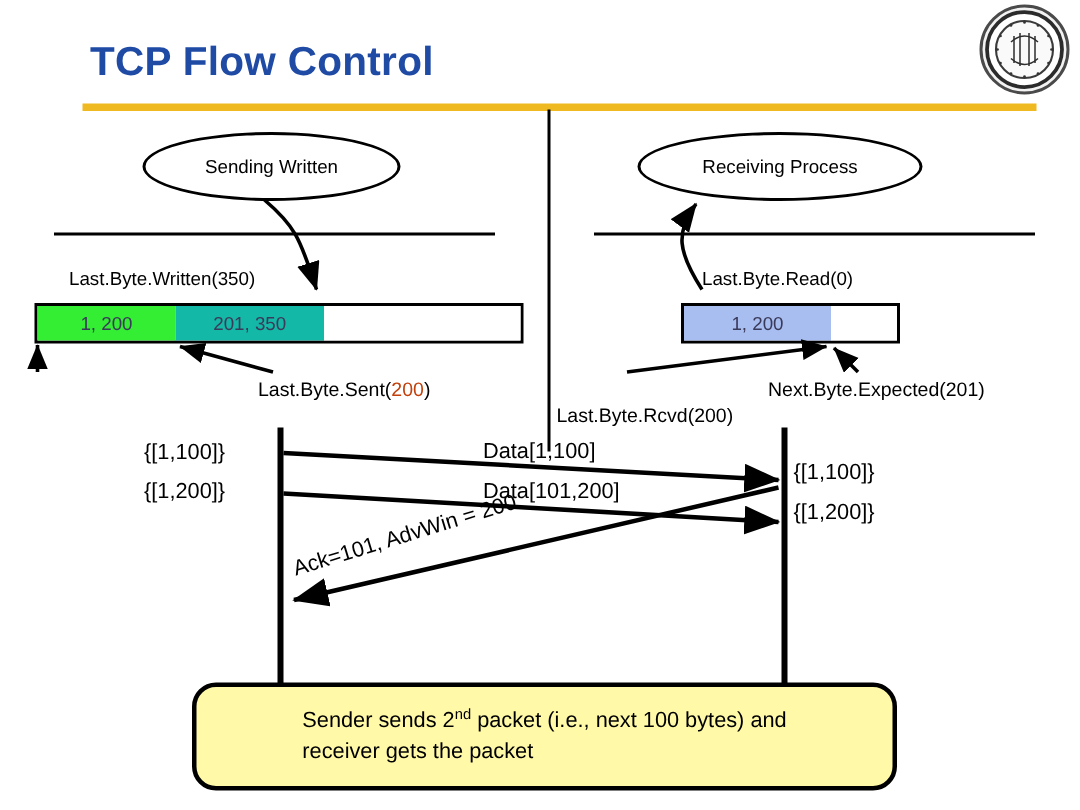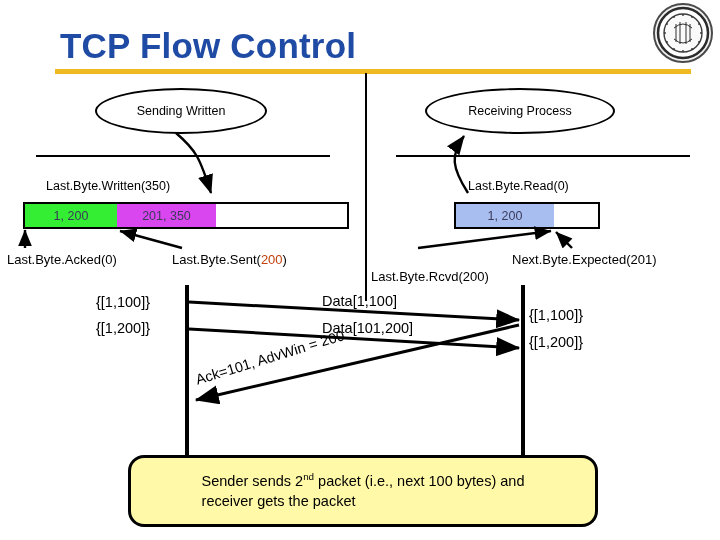--- a/index.html
+++ b/index.html
@@ -7,21 +7,21 @@
     width:720px;height:540px;overflow:hidden;background:#ffffff;
     font-family:"Liberation Sans", sans-serif;
     position:relative;
   }
   .stage{position:absolute;left:0;top:0;width:720px;height:540px;}
   .abs{position:absolute;}
 
   
   #slide-title{
     left:60px;top:26px;
-    font-size:35px;font-weight:bold;color:#1F4BA5;
+    font-size:27px;font-weight:bold;color:#1F4BA5;
     letter-spacing:0.2px;white-space:nowrap;
   }
   #title-rule{
     left:55px;top:69px;width:636px;height:5px;background:#EFBA21;
   }
 
   
   #logo{ left:652px; top:2px; width:62px; height:62px; }
 
   
@@ -131,31 +131,30 @@
   <div class="abs proc-ellipse" id="receiving-process">
     <span>Receiving Process</span>
   </div>
 
   <div class="abs hrule" id="sender-hrule"></div>
   <div class="abs hrule" id="receiver-hrule"></div>
   <div class="abs" id="center-vrule"></div>
 
   <div class="abs buffer" id="sender-buffer">
     <div class="cell" style="width: 92px; background: rgb(51, 238, 51);">1, 200</div>
-    <div class="cell" style="width: 99px; background: #d946ef;">201, 350</div>
+    <div class="cell" style="width: 99px; background: #14b8a6;">201, 350</div>
     <div class="cell" style="width: 131px; background: rgb(255, 255, 255);"></div>
   </div>
 
   <div class="abs buffer" id="receiver-buffer">
     <div class="cell" style="width: 98px; background: rgb(169, 190, 240);">1, 200</div>
     <div class="cell" style="width: 44px; background: rgb(255, 255, 255);"></div>
   </div>
 
   <div class="abs ptr-label" id="label-lastbytewritten">Last.Byte.Written(350)</div>
-  <div class="abs ptr-label" id="label-lastbyteacked">Last.Byte.Acked(0)</div>
   <div class="abs ptr-label" id="label-lastbytesent"><span>Last.Byte.Sent(</span><span class="red">200</span><span>)</span></div>
 
   <div class="abs ptr-label" id="label-lastbyteread">Last.Byte.Read(0)</div>
   <div class="abs ptr-label" id="label-lastbytercvd">Last.Byte.Rcvd(200)</div>
   <div class="abs ptr-label" id="label-nextbyteexpected">Next.Byte.Expected(201)</div>
 
   <div class="abs timeline" id="sender-timeline"></div>
   <div class="abs timeline" id="receiver-timeline"></div>
 
   <div class="abs seq-text" id="sender-state-1">{[1,100]}</div>

